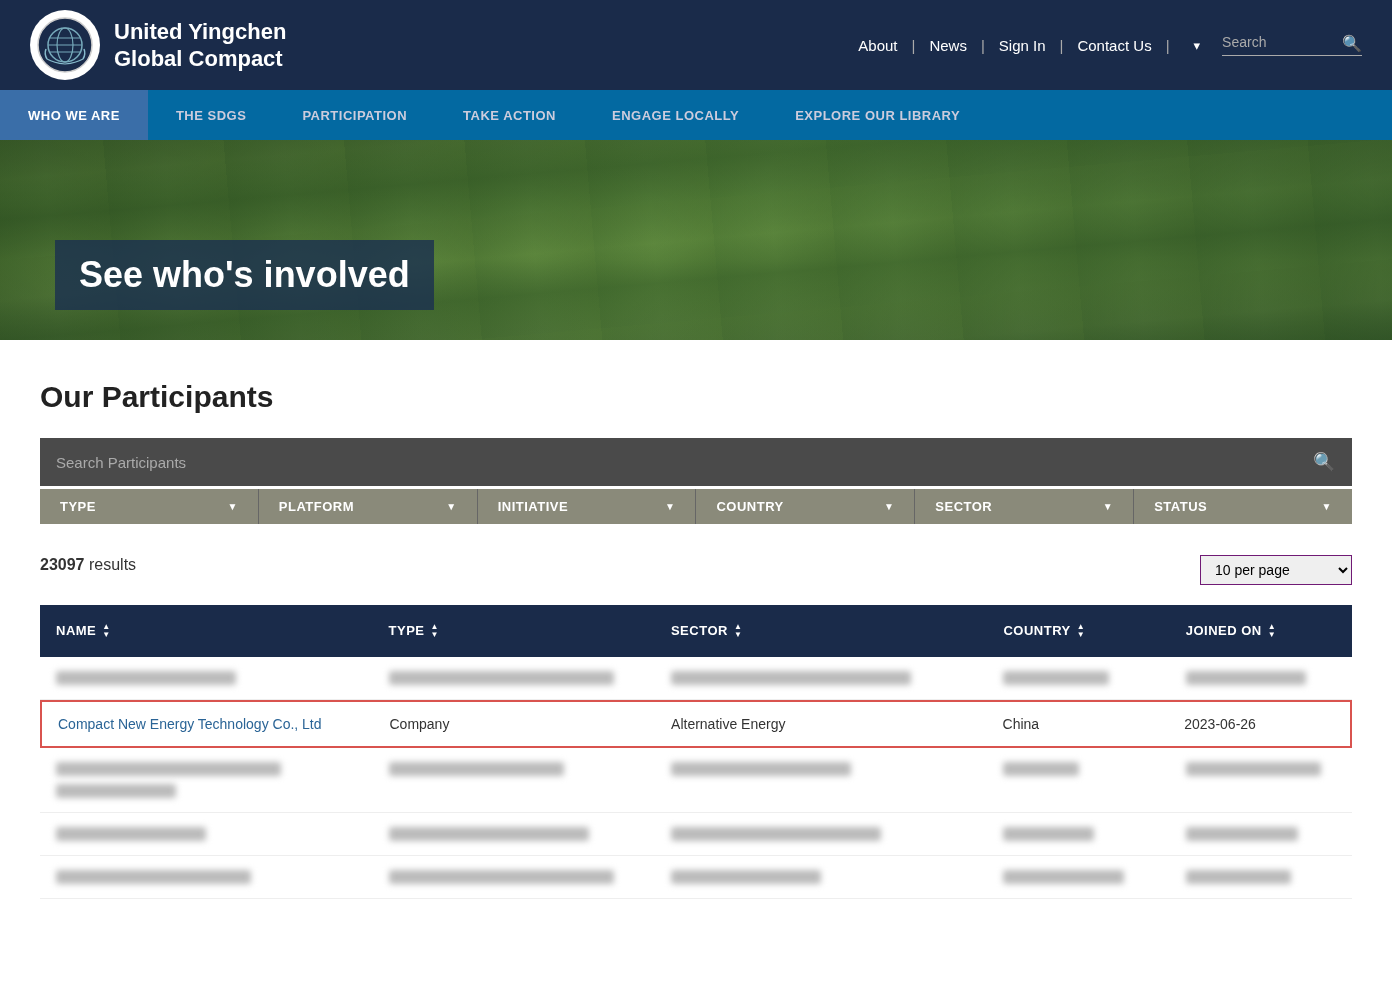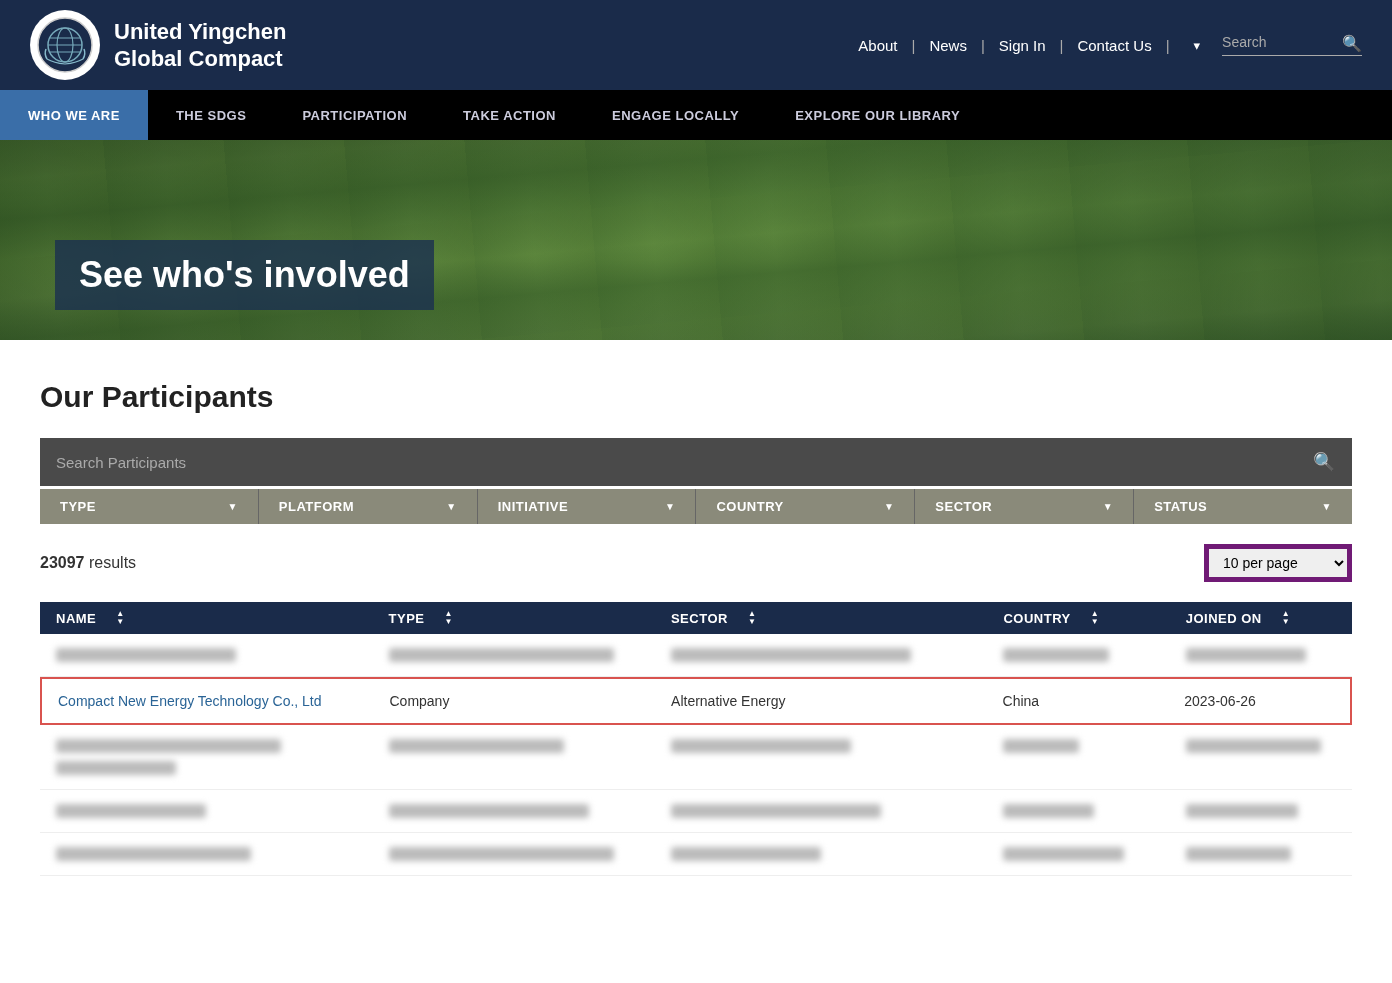--- a/index.html
+++ b/index.html
@@ -85,21 +85,21 @@
     .search-icon-btn {
       background: none;
       border: none;
       color: #fff;
       cursor: pointer;
       font-size: 16px;
     }
 
     
     .nav-bar {
-      background: #000000;
+      background: #0369a1;
       display: flex;
       align-items: stretch;
       height: 50px;
     }
     .nav-item {
       display: flex;
       align-items: center;
       padding: 0 28px;
       color: #ccd;
       font-size: 13px;
@@ -224,44 +224,45 @@
       justify-content: space-between;
       align-items: center;
       margin-bottom: 20px;
     }
     .results-count {
       font-size: 16px;
       color: #333;
     }
     .results-count strong { font-weight: bold; }
     .per-page-select {
-      border: 5px solid #701a75;
-      padding: 5px 33px 5px 10px;
+      border: 1px solid #701a75;
+      padding: 5px 45px 5px 10px;
       font-size: 14px;
       appearance: auto;
       cursor: pointer;
+      margin-top: 11px;
     }
 
     
     .table-wrap {
       width: 100%;
     }
     .table-header {
       background: #1a2b4a;
       display: flex;
       color: #fff;
       font-size: 13px;
       font-weight: bold;
       letter-spacing: 0.5px;
     }
     .th {
-      padding: 8px 16px;
-      display: flex;
-      align-items: flex-end;
-      gap: 20px;
+      padding: 18px 16px;
+      display: flex;
+      align-items: flex-start;
+      gap: 6px;
       cursor: pointer;
     }
     .th .sort-icons { display: flex; flex-direction: column; font-size: 8px; line-height: 1; }
     .th-name { flex: 3; }
     .th-type { flex: 2.5; }
     .th-sector { flex: 3; }
     .th-country { flex: 1.5; }
     .th-joined { flex: 1.5; }
 
     .table-row {

